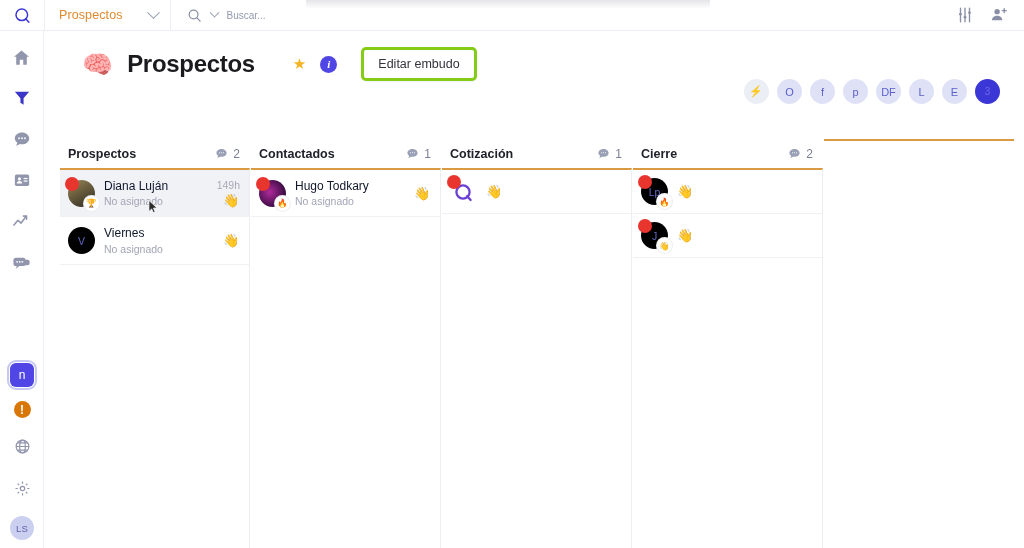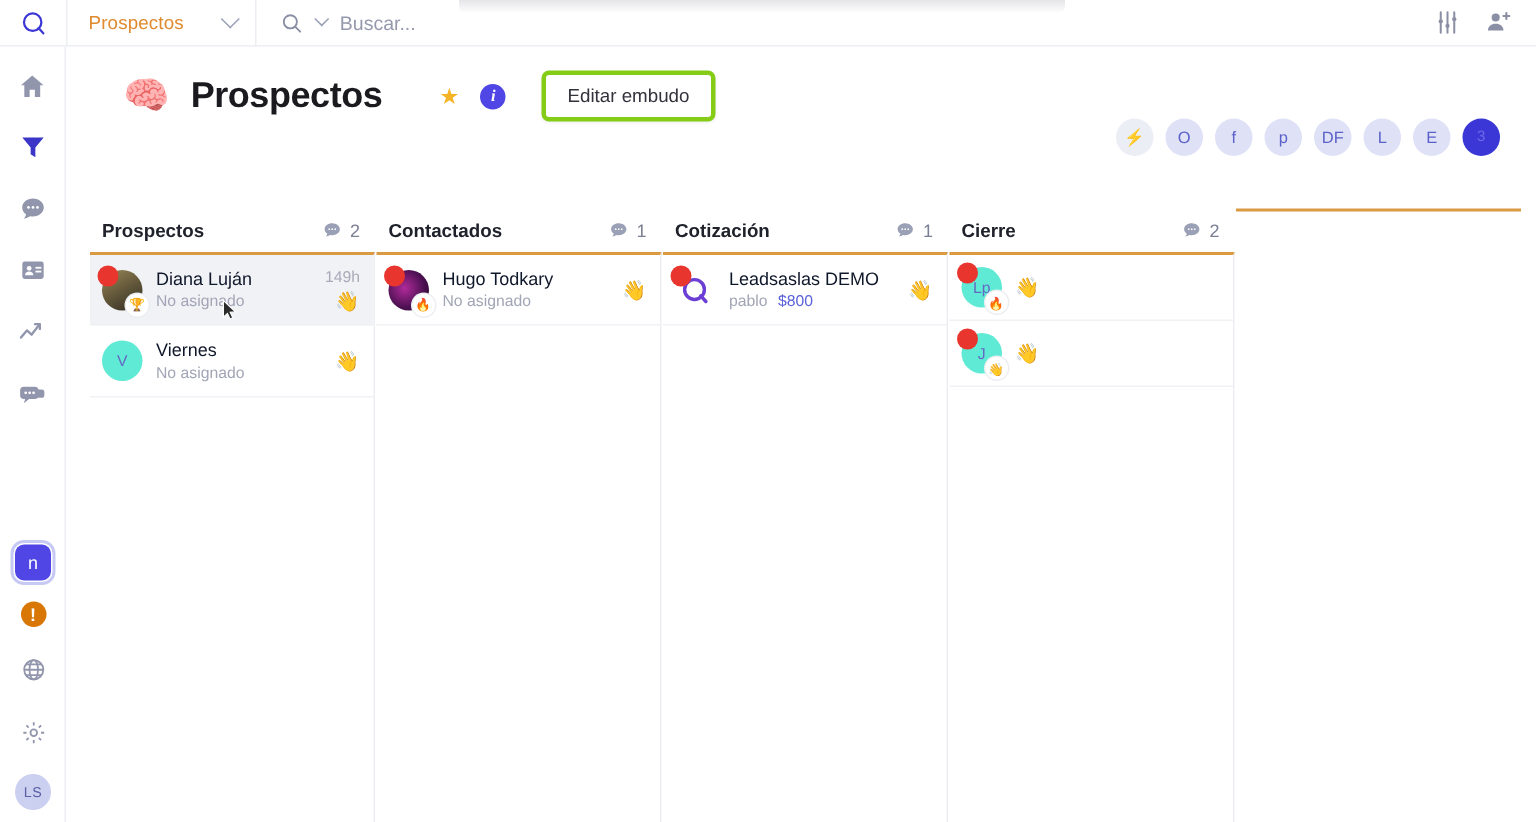--- a/index.html
+++ b/index.html
@@ -33,21 +33,21 @@
     transform:rotate(45deg) translate(-2px,-2px);
   }
   .tb-search {
     height:31px; display:flex; align-items:center; gap:9px; padding-left:16px; flex:1;
   }
   .srch-ico { width:15px; height:15px; }
   .chev-sm {
     width:7px; height:7px; border-right:1.5px solid #9aa0b5; border-bottom:1.5px solid #9aa0b5;
     transform:rotate(45deg) translate(-2px,-2px);
   }
-  .srch-ph { font-size:13px; color:#9599ad; }
+  .srch-ph { font-size:10px; color:#9599ad; }
   .tb-right { display:flex; align-items:center; gap:16px; padding-right:16px; }
   .tb-ico { width:18px; height:18px; display:block; }
 
   
   .notch {
     position:absolute; top:0px; left:306px; width:404px; height:9px;
     background:linear-gradient(180deg, rgba(180,180,190,.34), rgba(180,180,190,0));
     border-radius:0 0 5px 5px; z-index:40; pointer-events:none;
   }
 
@@ -122,21 +122,21 @@
   }
   .col:last-child .col-body { border-right:none; }
 
   .card {
     display:flex; align-items:center; gap:9px; padding:8px 9px 8px 8px;
     border-bottom:1px solid #f0f1f4; position:relative; min-height:43px;
   }
   .card.hover { background:#f1f2f6; }
   .avwrap { position:relative; width:27px; height:27px; flex:0 0 27px; }
   .cav { width:27px;height:27px;border-radius:50%; display:flex;align-items:center;justify-content:center;
-         font-size:10.5px; color:#6569c4; background:#5eead4; overflow:hidden; }
+         font-size:10.5px; color:#6569c4; background:#000000; overflow:hidden; }
   .cav.photo { background:linear-gradient(150deg,#9b8b5a 0%,#6b5f3e 42%,#2e2a22 100%); }
   .cav.purple { background:radial-gradient(circle at 40% 45%, #b02a9a 0%, #4a1050 60%, #1b0620 100%); }
   .cav.qlogo { background:#fff; }
   .reddot {
     position:absolute; top:-3px; left:-3px; width:14px;height:14px;border-radius:50%;
     background:#e8352e;
   }
   .badge {
     position:absolute; right:-4px; bottom:-4px; width:15px;height:15px;border-radius:50%;
     background:#fff; box-shadow:0 0 0 1px #eceef2; display:flex;align-items:center;justify-content:center;
@@ -382,24 +382,20 @@
             <div class="card">
               <span class="avwrap">
                 <span class="reddot"></span>
                 <span class="cav qlogo">
                   <svg width="24" height="24" viewBox="0 0 24 24" fill="none">
                     <circle cx="11" cy="12" r="6.6" stroke="#6b3fd4" stroke-width="2.3"></circle>
                     <path d="M15.2 16.2 L18.6 20" stroke="#6b3fd4" stroke-width="2.3" stroke-linecap="round"></path>
                   </svg>
                 </span>
               </span>
-              <span class="cbody">
-                <span class="cname" style="display: block;">Leadsaslas DEMO</span>
-                <span class="cmeta" style="display: block;"><span>pablo</span><span class="amt">$800</span></span>
-              </span>
               <span class="cright">
                 <span class="wave">👋</span>
               </span>
             </div>
           </div>
         </div>
         <div class="col">
           <div class="col-head">
             <span class="col-title">Cierre</span>
             <span class="col-count">

